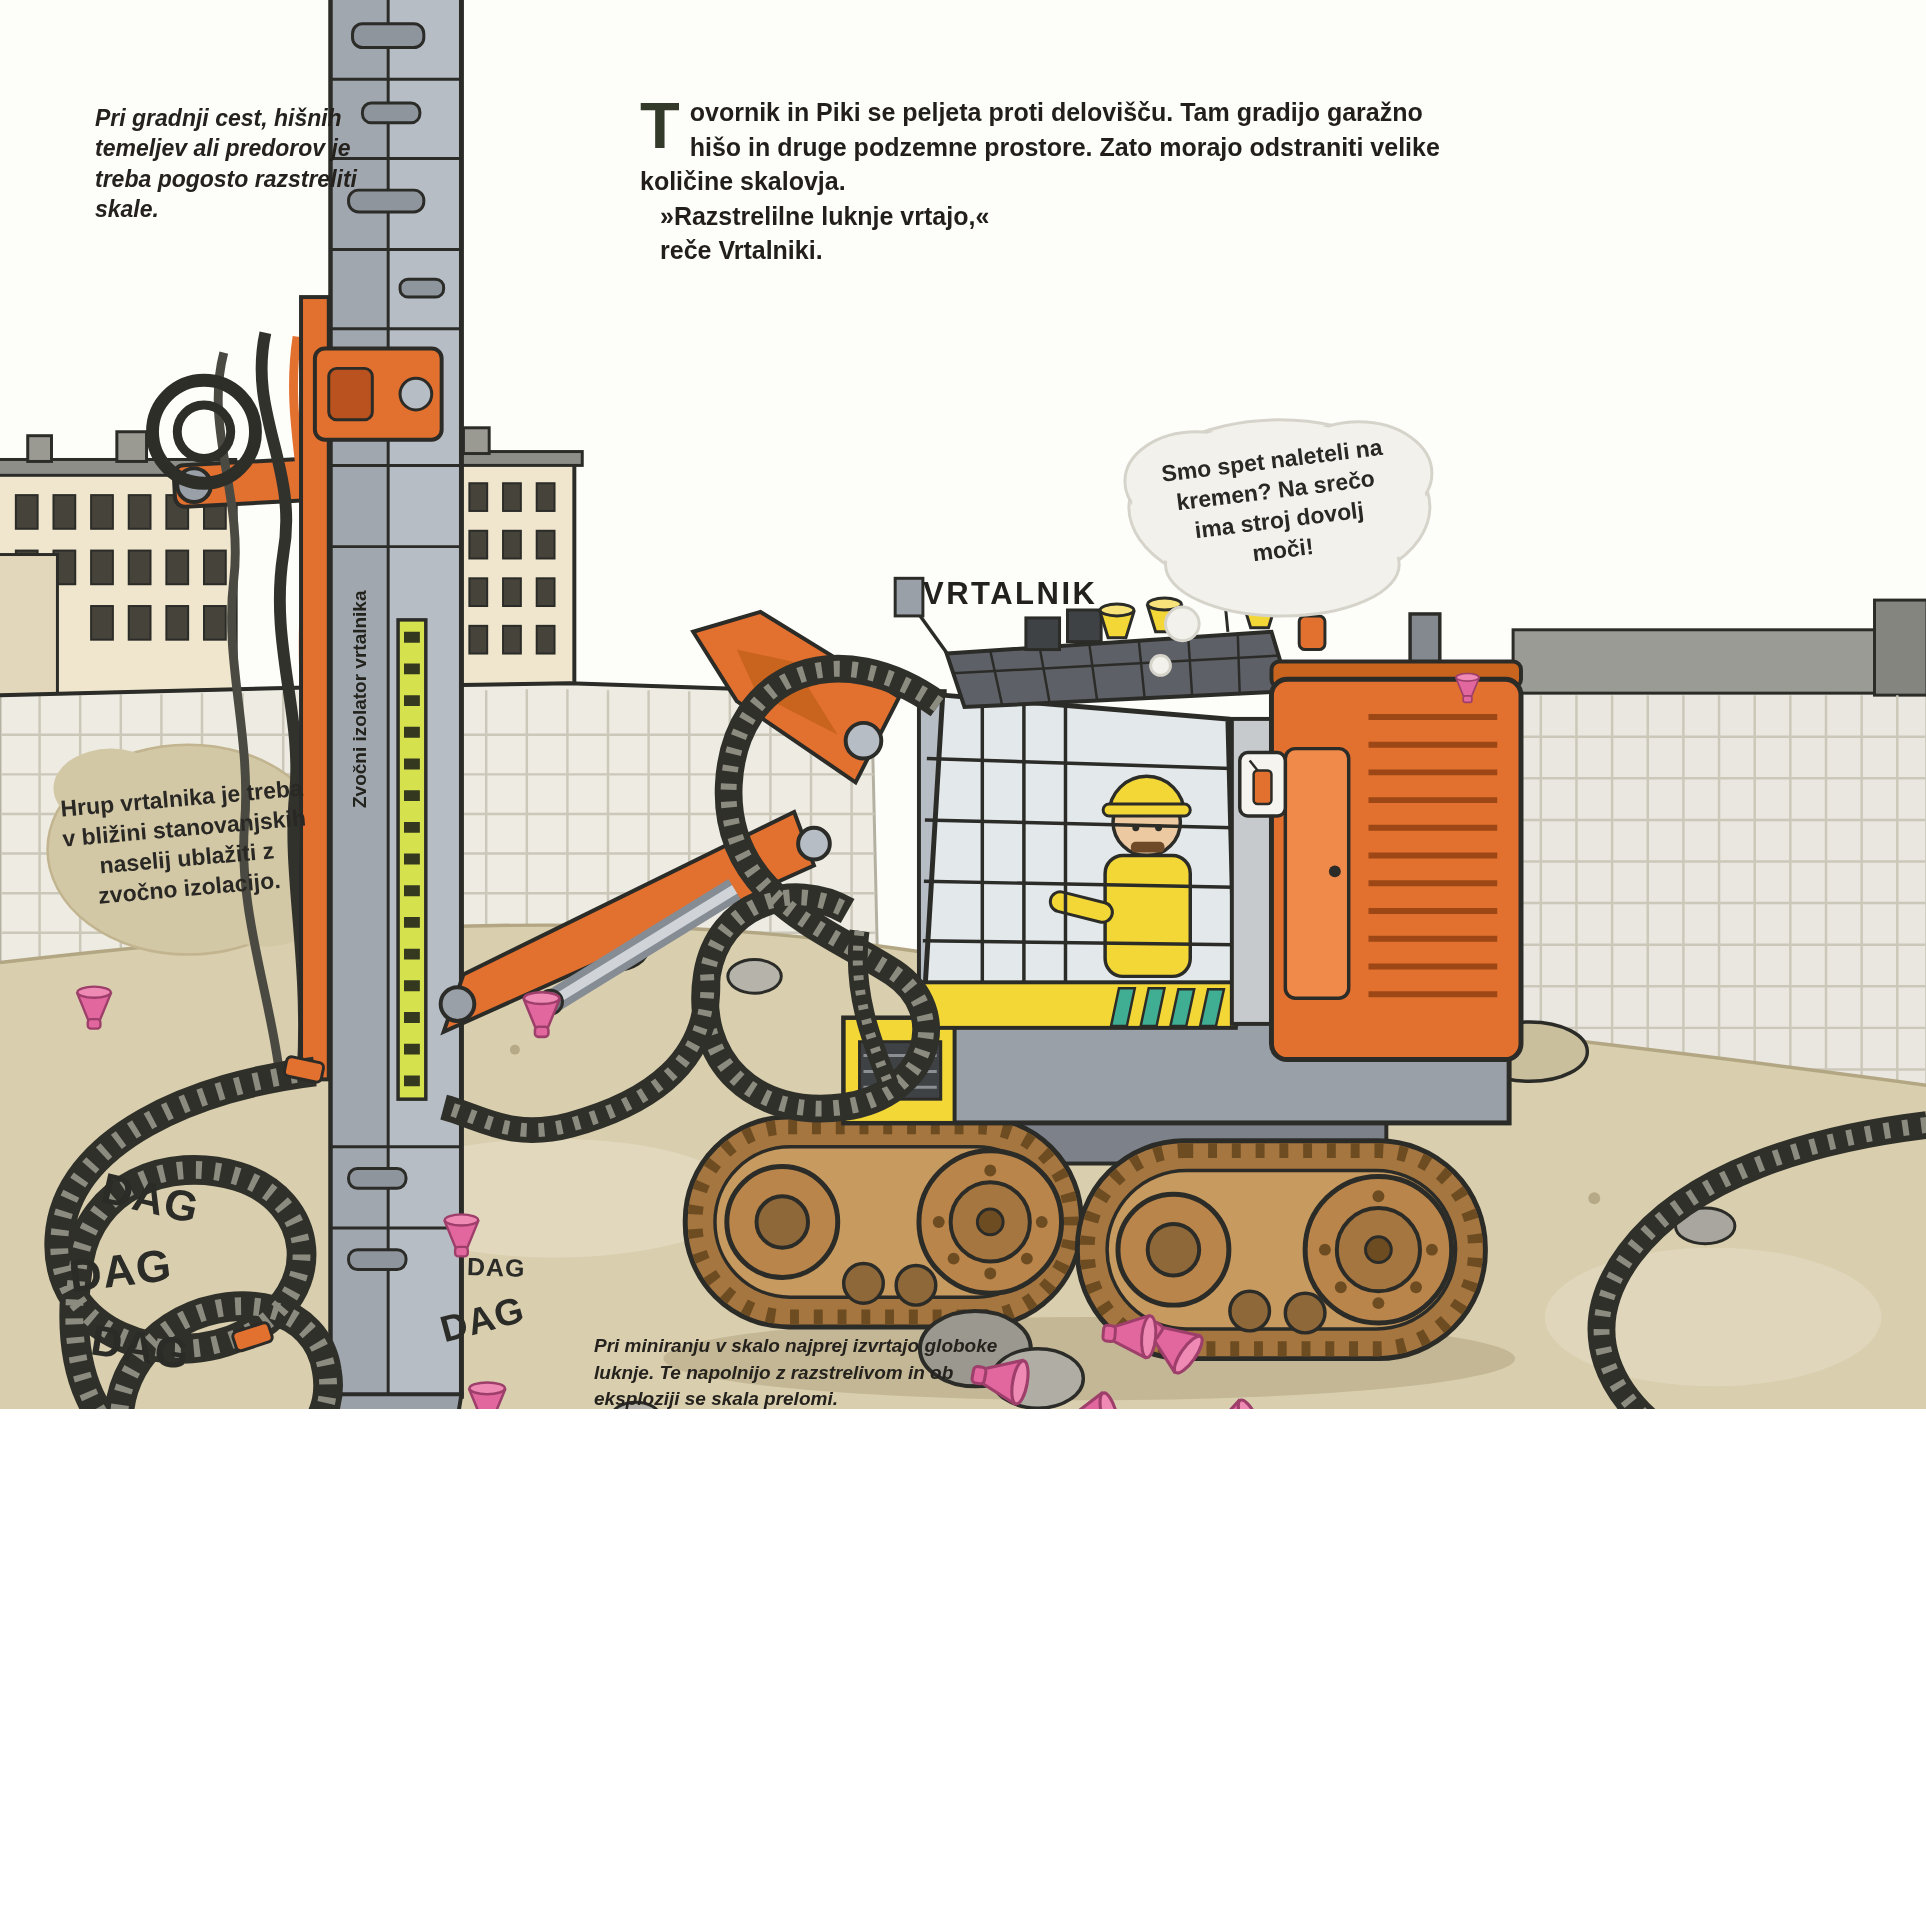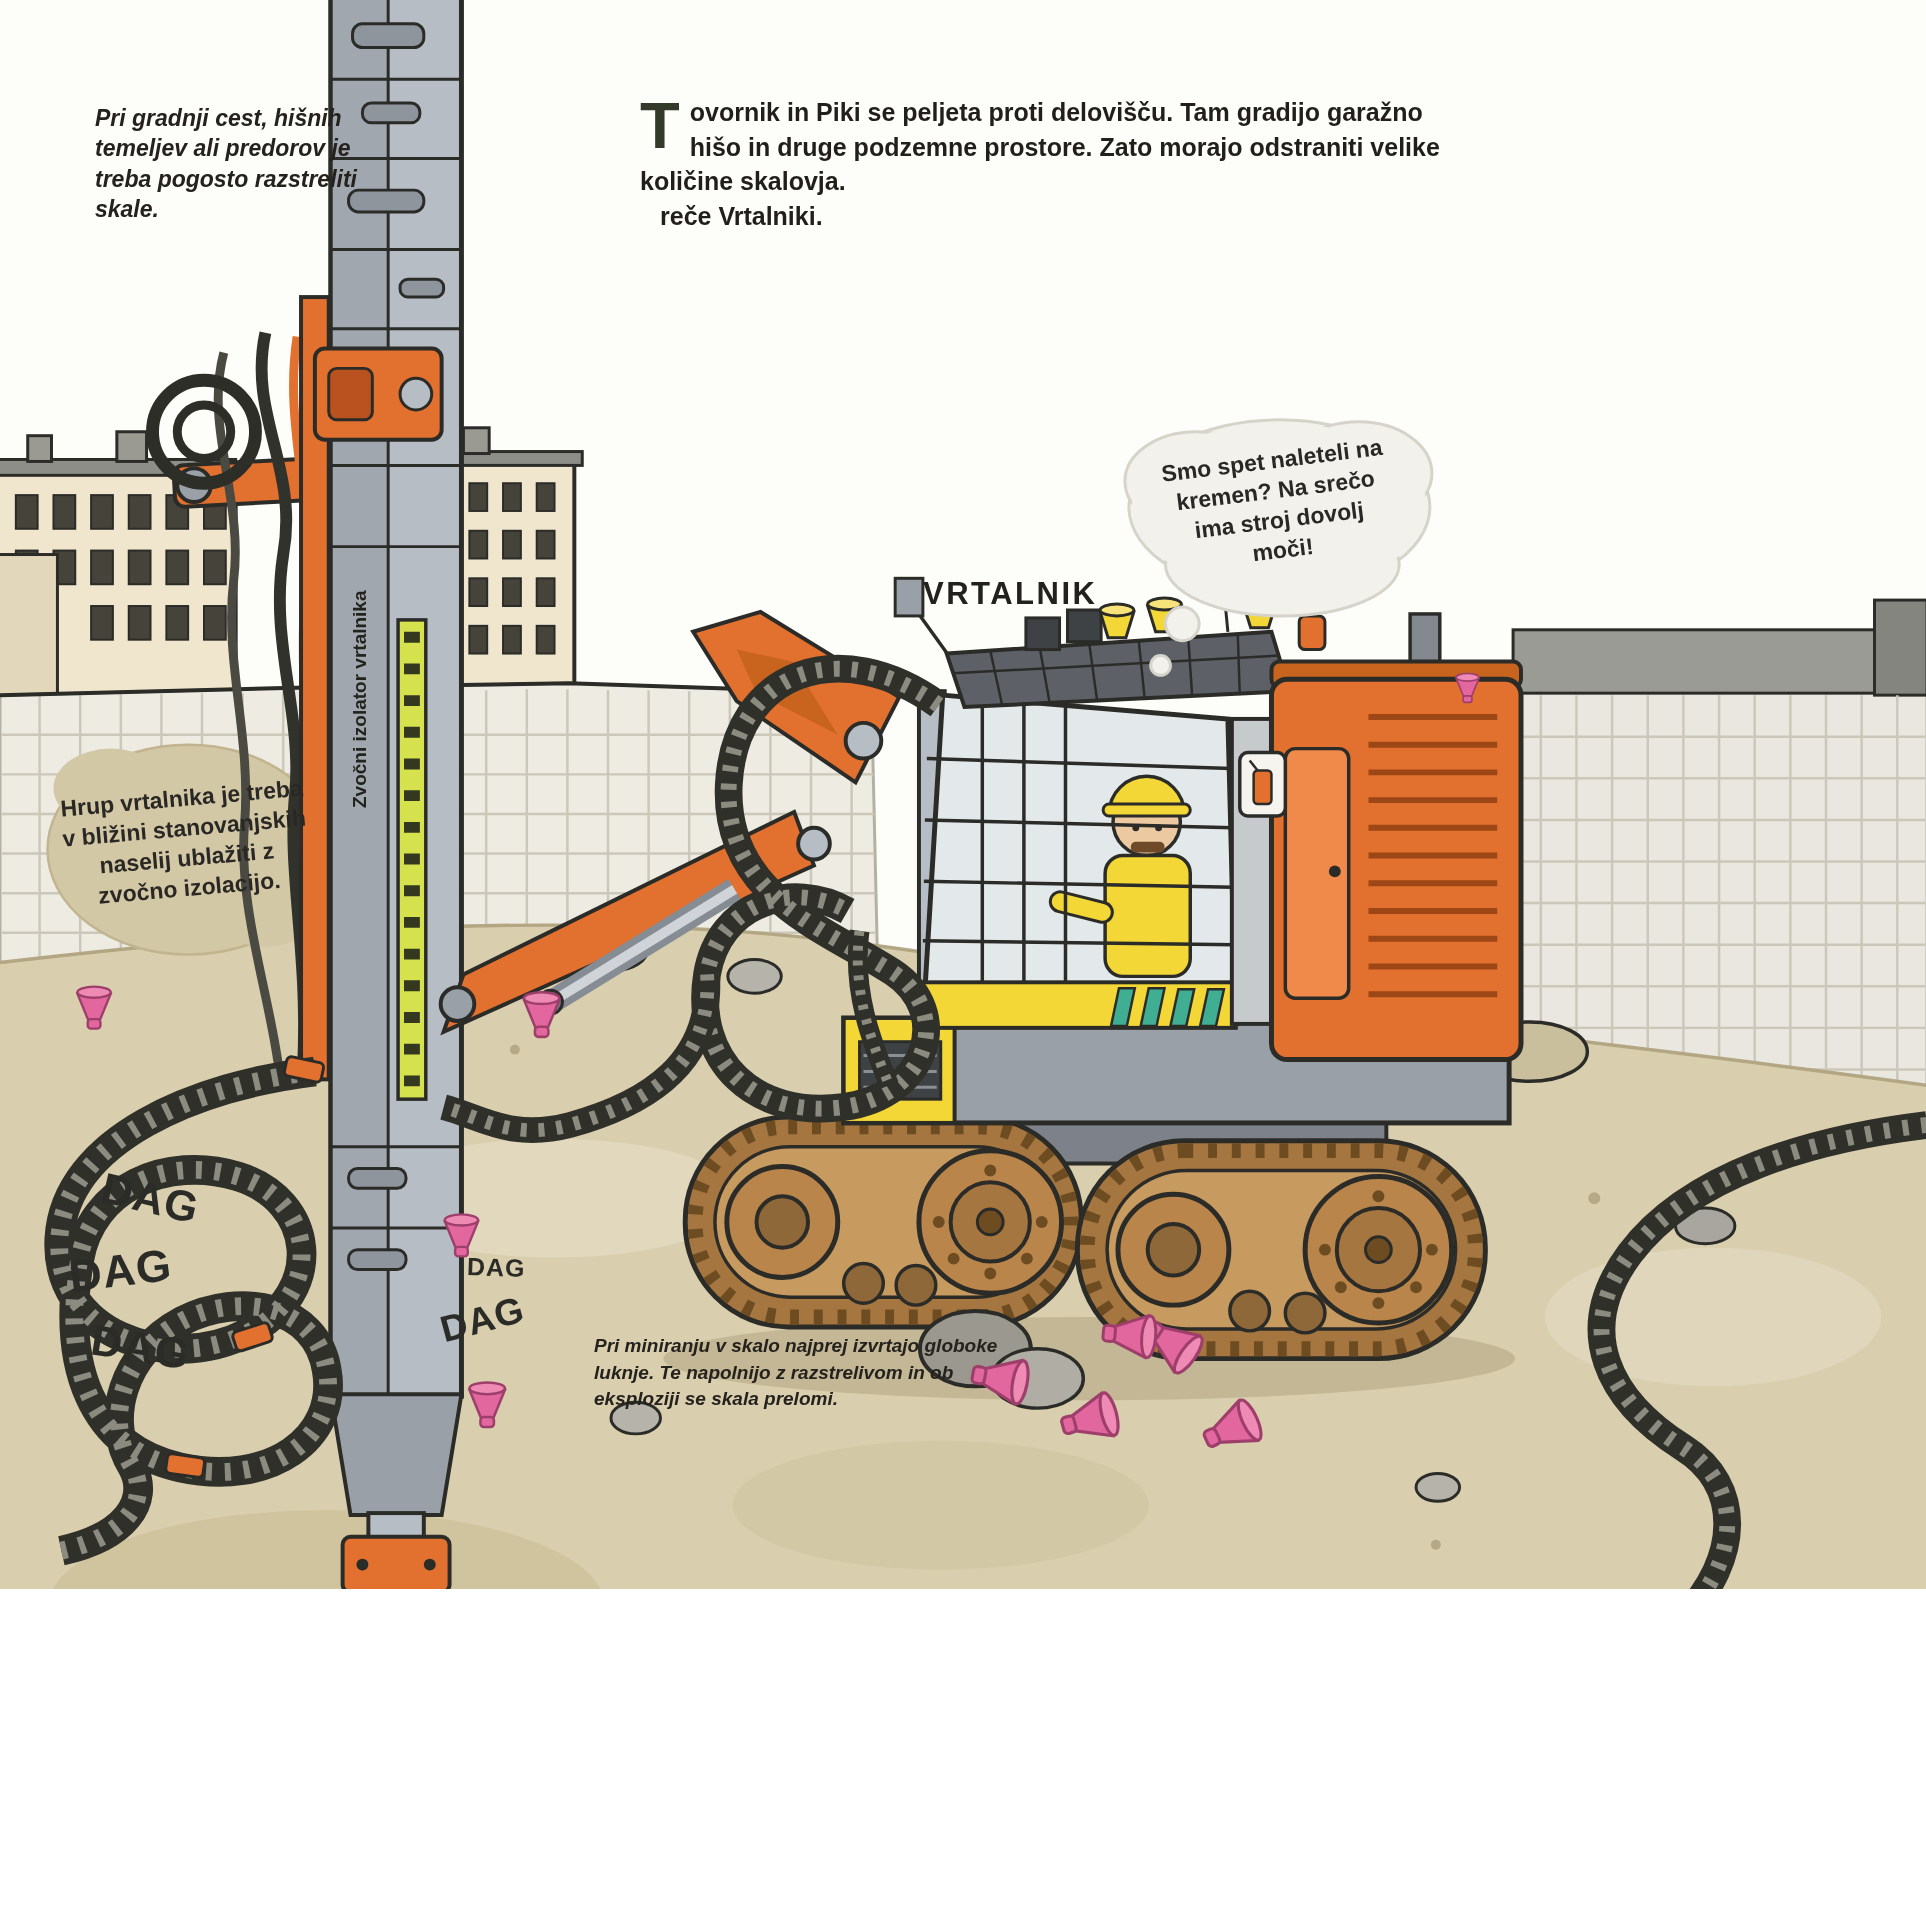--- a/index.html
+++ b/index.html
@@ -1,18 +1,18 @@
 <!DOCTYPE html>
 <html lang="sl"><head>
 <meta charset="utf-8">
 <style>
   * { box-sizing: border-box; }
   body { margin: 0; background: #ffffff; font-family: "Liberation Sans", sans-serif; }
   .page {
-    position: relative; width: 1927px; height: 1589px;
+    position: relative; width: 1927px; height: 1409px;
     background: #fdfdfa; overflow: hidden; color: #23211d;
   }
   .illustration { position: absolute; left: 0; top: 0; width: 1927px; height: 1927px; }
 
   .side-note {
     position: absolute; left: 95px; width: 265px;
     font-weight: bold; font-style: italic; font-size: 23px; line-height: 1.32; color: #25221e;
   }
   .note-1 { top: 103px; }
   .note-2 { top: 327px; }
@@ -397,20 +397,21 @@
       </g>
       <circle cx="1194" cy="630" r="17" fill="#f2f1ec" stroke="#d6d4ca" stroke-width="3"></circle>
       <circle cx="1172" cy="672" r="10" fill="#f2f1ec" stroke="#d6d4ca" stroke-width="3"></circle>
     </g>
   </svg>
 
   <div class="side-note note-1">Pri gradnji cest, hišnih temeljev ali predorov je treba pogosto razstreliti skale.</div>
 
   <div class="story">
     <p class="p1"><span class="dropcap">T</span><span>ovornik in Piki se peljeta proti delovišču. Tam gradijo garažno hišo in druge podzemne prostore. Zato morajo odstraniti velike količine skalovja.</span></p>
+    <p class="p3">»Razstrelilne luknje vrtajo,«</p>
     <p class="p4">reče Vrtalniki.</p>
   </div>
 
   <div class="machine-label">VRTALNIK</div>
   <div class="mast-label">Zvočni izolator vrtalnika</div>
 
   <div class="bubble-text">Smo spet naleteli na kremen? Na srečo ima stroj dovolj moči!</div>
   <div class="noise-text">Hrup vrtalnika je treba v bližini stanovanjskih naselij ublažiti z zvočno izolacijo.</div>
 
   <span class="dag dag-1">DAG</span>

